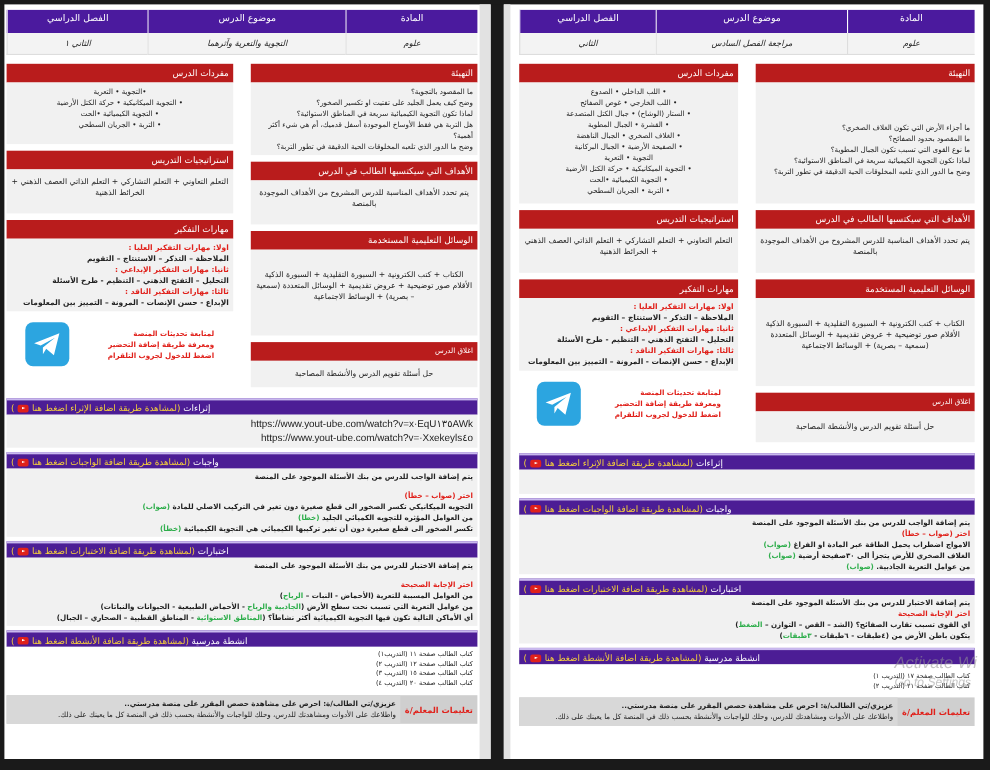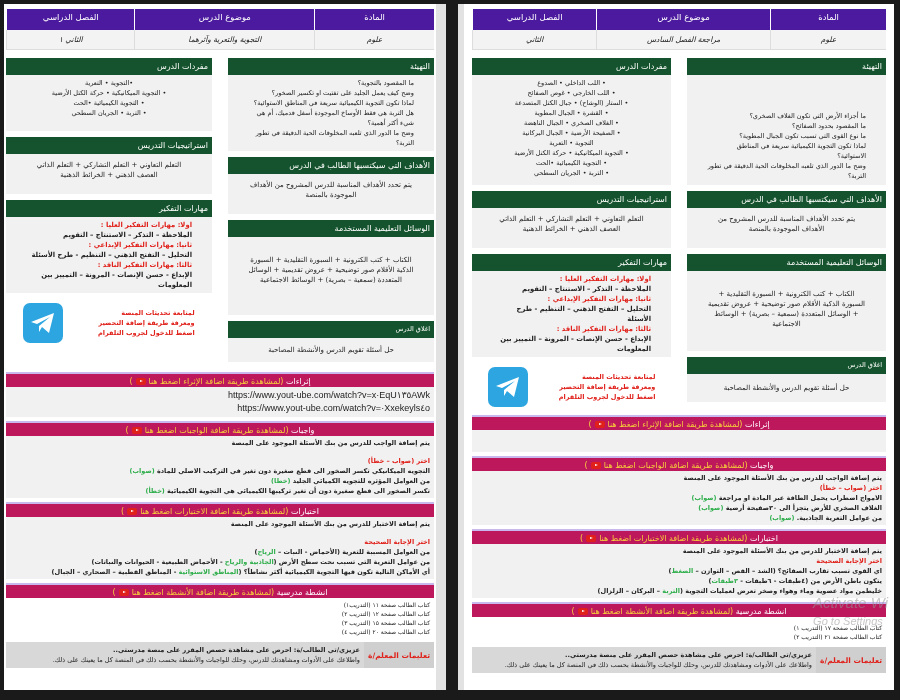--- a/index.html
+++ b/index.html
@@ -15,34 +15,34 @@
   .inner { position: absolute; top: 5px; right: 8px; left: 8px; }
   .page.left .inner { right: 2px; left: 2px; }
 
   
   .htable { display: grid; grid-template-columns: 28% 42% 30%; width: 100%; }
   .hcell { background: #4b1a9e; color: #fff; font-size: 8.5px; text-align: center; height: 21px; line-height: 17px; border-left: 1px solid #fff; }
   .vcell { background: #f3f3f3; font-size: 7.5px; text-align: center; height: 20px; line-height: 20px; color: #222; border-left: 1px solid #ddd; border-bottom: 1px solid #ddd; font-style: italic; }
 
   .grid2 { display: grid; grid-template-columns: 1fr 1fr; column-gap: 16px; margin-top: 8px; }
   .box { margin-bottom: 6px; }
-  .bh { background: #14532d; color: #fff; font-size: 8px; height: 17px; line-height: 17px; padding: 0 4px; text-align: right; }
-  .bb { background: #f1f1f1; font-size: 6.5px; color: #222; padding: 3px 20px; line-height: 10px; }
+  .bh { background: #b91c1c; color: #fff; font-size: 8px; height: 17px; line-height: 17px; padding: 0 4px; text-align: right; }
+  .bb { background: #f1f1f1; font-size: 6.5px; color: #222; padding: 3px 4px; line-height: 10px; }
   .bb.center { text-align: center; }
   .bb ul { list-style: none; text-align: center; }
   .red { color: #e0211b; font-weight: bold; }
   .green { color: #2fae4c; }
   .bold { font-weight: bold; }
 
   .tg { display: flex; align-items: center; justify-content: space-around; padding: 4px 0; }
   .tg-icon { width: 40px; height: 40px; background: #2ca5e0; border-radius: 7px; display: flex; align-items: center; justify-content: center; }
   .tg-text { color: #e0211b; font-size: 6.5px; text-align: right; line-height: 10px; font-weight: bold; }
 
   .wide { margin-top: 4px; }
-  .wh { background: #be185d; color: #fff; font-size: 8px; height: 15px; line-height: 15px; padding: 0 4px; text-align: center; border-top: 2px solid #c9b8ee; }
+  .wh { background: #4c1d95; color: #fff; font-size: 8px; height: 15px; line-height: 15px; padding: 0 4px; text-align: left; border-top: 2px solid #c9b8ee; }
   .wh .y { color: #f7d13a; }
   .yt { display: inline-block; width: 10px; height: 7px; background: #e0211b; border-radius: 2px; vertical-align: middle; margin: 0 3px; position: relative; }
   .yt::after { content: ""; position: absolute; left: 4px; top: 2px; border-left: 3px solid #fff; border-top: 1.5px solid transparent; border-bottom: 1.5px solid transparent; }
   .wb { background: #f1f1f1; font-size: 6.5px; color: #222; padding: 2px 4px; line-height: 10px; text-align: right; }
   .links { direction: ltr; text-align: right; font-size: 9px; line-height: 13px; color: #222; font-family: "Liberation Sans", sans-serif; }
   .gap { height: 8px; }
   .instr { display: flex; background: #cfcfcf; margin-top: 4px; }
   .instr .lbl { width: 70px; color: #e0211b; font-size: 7.5px; display: flex; align-items: center; justify-content: center; font-weight: bold; }
   .instr .txt { flex: 1; background: #d8d8d8; font-size: 6.5px; line-height: 10px; padding: 3px 4px; color: #222; }
   .watermark { position: absolute; right: 6px; bottom: 60px; color: rgba(150,150,150,0.55); font-size: 15px; direction: ltr; font-family: "Liberation Sans", sans-serif; line-height: 18px; text-align: left; font-style: italic; }
@@ -291,37 +291,36 @@
       </div>
 
       <div class="wide">
         <div class="wh">
           <span>واجبات</span>
           <span class="y">(لمشاهدة طريقة اضافة الواجبات اضغط هنا</span><span class="yt"></span><span class="y">)</span>
         </div>
         <div class="wb bold">
           <div>يتم إضافة الواجب للدرس من بنك الأسئلة الموجود على المنصة</div>
           <div class="red">اختر (صواب – خطأ)</div>
-          <div><span>الامواج اضطراب يحمل الطاقة عبر المادة او مراجعة</span> <span class="green">(صواب)</span></div>
+          <div><span>الامواج اضطراب يحمل الطاقة عبر المادة او الفراغ</span> <span class="green">(صواب)</span></div>
           <div><span>الغلاف الصخري للأرض يتجزأ الى ٣٠صفيحة أرضية</span> <span class="green">(صواب)</span></div>
           <div><span>من عوامل التعرية الجاذبية.</span> <span class="green">(صواب)</span></div>
         </div>
       </div>
 
       <div class="wide">
         <div class="wh">
           <span>اختبارات</span>
           <span class="y">(لمشاهدة طريقة اضافة الاختبارات اضغط هنا</span><span class="yt"></span><span class="y">)</span>
         </div>
         <div class="wb bold">
           <div>يتم إضافة الاختبار للدرس من بنك الأسئلة الموجود على المنصة</div>
           <div class="red">اختر الإجابة الصحيحة</div>
           <div><span>اي القوى تسبب تقارب الصفائح؟ (الشد – القص – التوازن – </span><span class="green">الضغط</span><span>)</span></div>
           <div><span>يتكون باطن الأرض من (٤طبقات - ٦طبقات - </span><span class="green">٣طبقات</span><span>)</span></div>
-          <div><span>خليطمن مواد عضوية وماء وهواء وصخر تعرض لعمليات التجوية (</span><span class="green">التربة</span><span> – البركان – الزلزال)</span></div>
         </div>
       </div>
 
       <div class="wide">
         <div class="wh">
           <span>انشطة مدرسية</span>
           <span class="y">(لمشاهدة طريقة اضافة الأنشطة اضغط هنا</span><span class="yt"></span><span class="y">)</span>
         </div>
         <div class="wb" style="background:#fff;font-size:6px;line-height:9px;padding-top:6px;height:26px;">
           <div>كتاب الطالب صفحة ١٧ (التدريب ١)</div>

